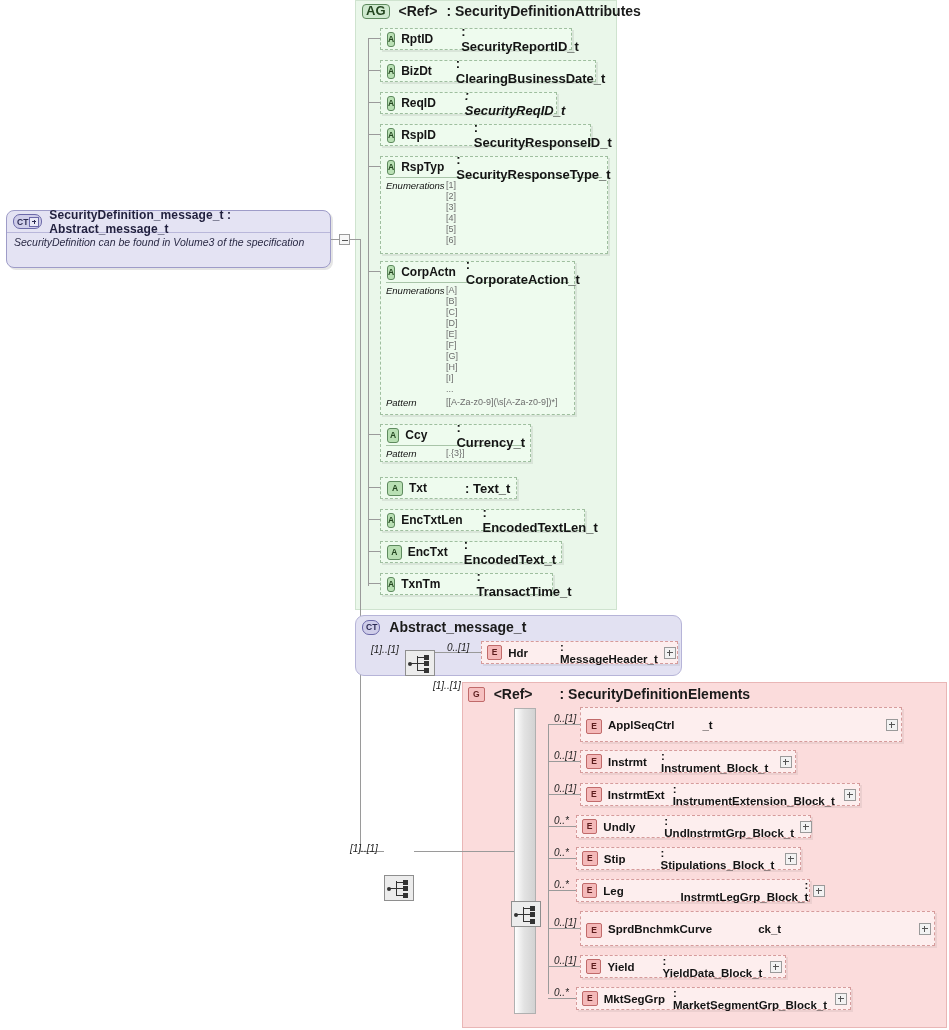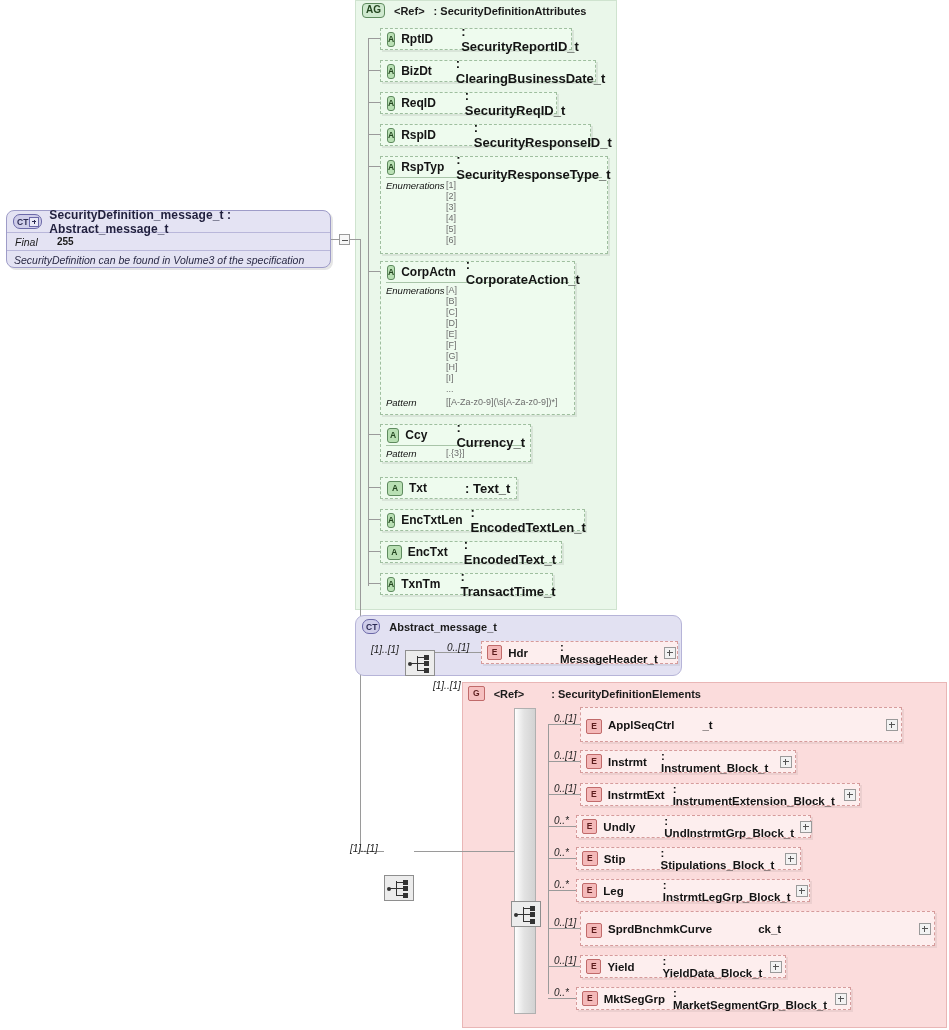--- a/index.html
+++ b/index.html
@@ -26,21 +26,21 @@
   
   .ct-icon{display:inline-flex;align-items:center;gap:1px;border:1px solid #6b68a8;
            border-radius:7px;background:#cfcde9;padding:0 2px 0 3px;height:13px;line-height:12px;
            font-size:8.5px;font-weight:bold;color:#2b2a52;}
   .ct-icon .pl{display:inline-block;width:8px;height:8px;border:1px solid #6b68a8;background:#e9e8f6;
                position:relative;}
   .ct-icon .pl:before{content:"";position:absolute;left:2px;top:3.5px;width:4px;height:1px;background:#2b2a52;}
   .ct-icon .pl:after{content:"";position:absolute;left:3.5px;top:2px;width:1px;height:4px;background:#2b2a52;}
 
   .ag-icon{display:inline-block;border:1px solid #5e8a5e;border-radius:4px;background:#cfe9cf;
-           font-size:10px;font-weight:bold;color:#23451f;padding:0 3px;height:13px;line-height:12px;}
+           font-size:13px;font-weight:bold;color:#23451f;padding:0 3px;height:13px;line-height:12px;}
   .g-icon{display:inline-block;border:1px solid #c06a6a;border-radius:2px;background:#f6c0c0;
           font-size:8.5px;font-weight:bold;color:#5c1d1d;padding:0 4px;height:13px;line-height:12px;}
   .a-icon{display:inline-block;border:1px solid #5e8a5e;border-radius:3px;background:#b9e0b4;
           font-size:8.5px;font-weight:bold;color:#23451f;width:14px;height:13px;line-height:12px;text-align:center;}
   .e-icon{display:inline-block;border:1px solid #c06a6a;border-radius:2px;background:#f4b9b9;
           font-size:8.5px;font-weight:bold;color:#5c1d1d;width:14px;height:13px;line-height:12px;text-align:center;}
 
   .plusbox{width:10px;height:10px;border:1px solid #9a9a9a;background:#f2f2f2;position:relative;flex:none;}
   .plusbox:before{content:"";position:absolute;left:2px;top:4px;width:6px;height:1px;background:#555;}
   .plusbox:after{content:"";position:absolute;left:4px;top:2px;width:1px;height:6px;background:#555;}
@@ -72,21 +72,21 @@
 
   .seqicon{width:30px;height:26px;border:1px solid #8e8e8e;background:#ececec;position:relative;}
   .seqicon .stem{position:absolute;left:3px;top:12px;width:8px;height:1px;background:#333;}
   .seqicon .dot{position:absolute;left:2px;top:10.5px;width:4px;height:4px;border-radius:50%;background:#333;}
   .seqicon .bar{position:absolute;left:11px;top:5px;width:1px;height:15px;background:#333;}
   .seqicon .br{position:absolute;left:11px;width:7px;height:1px;background:#333;}
   .seqicon .sq{position:absolute;left:18px;width:5px;height:5px;background:#333;}
 
   .graybar{background:linear-gradient(to right,#ffffff,#e3e3e3 45%,#d2d2d2);border:1px solid #b0b0b0;}
   .grphdr{display:flex;align-items:center;gap:9px;}
-  .grphdr .t{font-size:11px;font-weight:bold;}
+  .grphdr .t{font-size:14px;font-weight:bold;}
 </style>
 </head>
 <body>
 
 <div class="abs panel-green" style="left:355px;top:0px;width:262px;height:610px;"></div>
 
 <div class="abs grphdr" style="left:362px;top:3px;">
   <span class="ag-icon">AG</span>
   <span class="t">&lt;Ref&gt;</span>
   <span class="t">: SecurityDefinitionAttributes</span>
@@ -110,21 +110,21 @@
     <span class="nm">BizDt</span>
     <span class="tp" style="margin-left:18px;">: ClearingBusinessDate_t</span>
   </div>
 </div>
 
 <div class="ln lnh" style="left:368px;top:102px;width:12px;"></div>
 <div class="abs attr" style="left:380px;top:92px;width:177px;">
   <div class="ahdr">
     <span class="a-icon">A</span>
     <span class="nm">ReqID</span>
-    <span class="tp" style="margin-left:23px;">: SecurityReqID_t</span>
+    <span class="tp" style="margin-left:23px;font-style:italic;">: SecurityReqID_t</span>
   </div>
 </div>
 
 <div class="ln lnh" style="left:368px;top:134px;width:12px;"></div>
 <div class="abs attr" style="left:380px;top:124px;width:211px;">
   <div class="ahdr">
     <span class="a-icon">A</span>
     <span class="nm">RspID</span>
     <span class="tp" style="margin-left:32px;">: SecurityResponseID_t</span>
   </div>
@@ -200,53 +200,49 @@
     <span class="nm">Txt</span>
     <span class="tp" style="margin-left:32px;">: Text_t</span>
   </div>
 </div>
 
 <div class="ln lnh" style="left:368px;top:519px;width:12px;"></div>
 <div class="abs attr" style="left:380px;top:509px;width:205px;">
   <div class="ahdr">
     <span class="a-icon">A</span>
     <span class="nm">EncTxtLen</span>
-    <span class="tp" style="margin-left:2px;">: EncodedTextLen_t</span>
+    <span class="tp" style="margin-left:14px;">: EncodedTextLen_t</span>
   </div>
 </div>
 
 <div class="ln lnh" style="left:368px;top:551px;width:12px;"></div>
 <div class="abs attr" style="left:380px;top:541px;width:182px;">
   <div class="ahdr">
     <span class="a-icon">A</span>
     <span class="nm">EncTxt</span>
     <span class="tp" style="margin-left:10px;">: EncodedText_t</span>
   </div>
 </div>
 
 <div class="ln lnh" style="left:368px;top:583px;width:12px;"></div>
 <div class="abs attr" style="left:380px;top:573px;width:173px;">
   <div class="ahdr">
     <span class="a-icon">A</span>
     <span class="nm">TxnTm</span>
-    <span class="tp" style="margin-left:14px;">: TransactTime_t</span>
+    <span class="tp" style="margin-left:30px;">: TransactTime_t</span>
   </div>
 </div>
 
 <div class="abs ctbox" style="left:6px;top:210px;width:325px;height:58px;">
   <div class="hdr">
     <span class="ct-icon">
       <span>CT</span>
         <span class="pl"></span>
     </span>
     <span class="title">SecurityDefinition_message_t : Abstract_message_t</span>
-  </div>
-  <div class="row">
-    <span class="k">Final</span>
-    <span class="v">255</span>
   </div>
   <div class="doc">SecurityDefinition can be found in Volume3 of the specification</div>
 </div>
 
 <div class="ln lnh" style="left:331px;top:239px;width:8px;"></div>
 <div class="abs minusbox" style="left:339px;top:234px;"></div>
 <div class="ln lnh" style="left:350px;top:239px;width:10px;"></div>
 <div class="ln lnv" style="left:360px;top:239px;height:612px;"></div>
 <div class="ln lnh" style="left:355px;top:239px;width:6px;"></div>
 <div class="ln lnh" style="left:360px;top:652px;width:10px;"></div>
@@ -377,21 +373,21 @@
   </div>
   <span class="plusbox" style="margin-right:3px;"></span>
 </div>
 
 <div class="ln lnh" style="left:548px;top:890px;width:28px;"></div>
 <div class="card" style="left:554px;top:879px;">0..*</div>
 <div class="abs elem" style="left:576px;top:879px;width:234px;height:23px;">
   <div class="einner">
     <span class="e-icon">E</span>
     <span class="nm">Leg</span>
-    <span class="tp" style="margin-left:33px;">: InstrmtLegGrp_Block_t</span>
+    <span class="tp" style="margin-left:50px;text-align:right;">: InstrmtLegGrp_Block_t</span>
   </div>
   <span class="plusbox" style="margin-right:3px;"></span>
 </div>
 
 <div class="ln lnh" style="left:548px;top:928px;width:32px;"></div>
 <div class="card" style="left:554px;top:917px;">0..[1]</div>
 <div class="abs elem" style="left:580px;top:911px;width:355px;height:35px;">
   <div class="einner" style="align-items:flex-start;padding-top:4px;">
     <span class="e-icon">E</span>
     <span class="nm">SprdBnchmkCurve</span>

